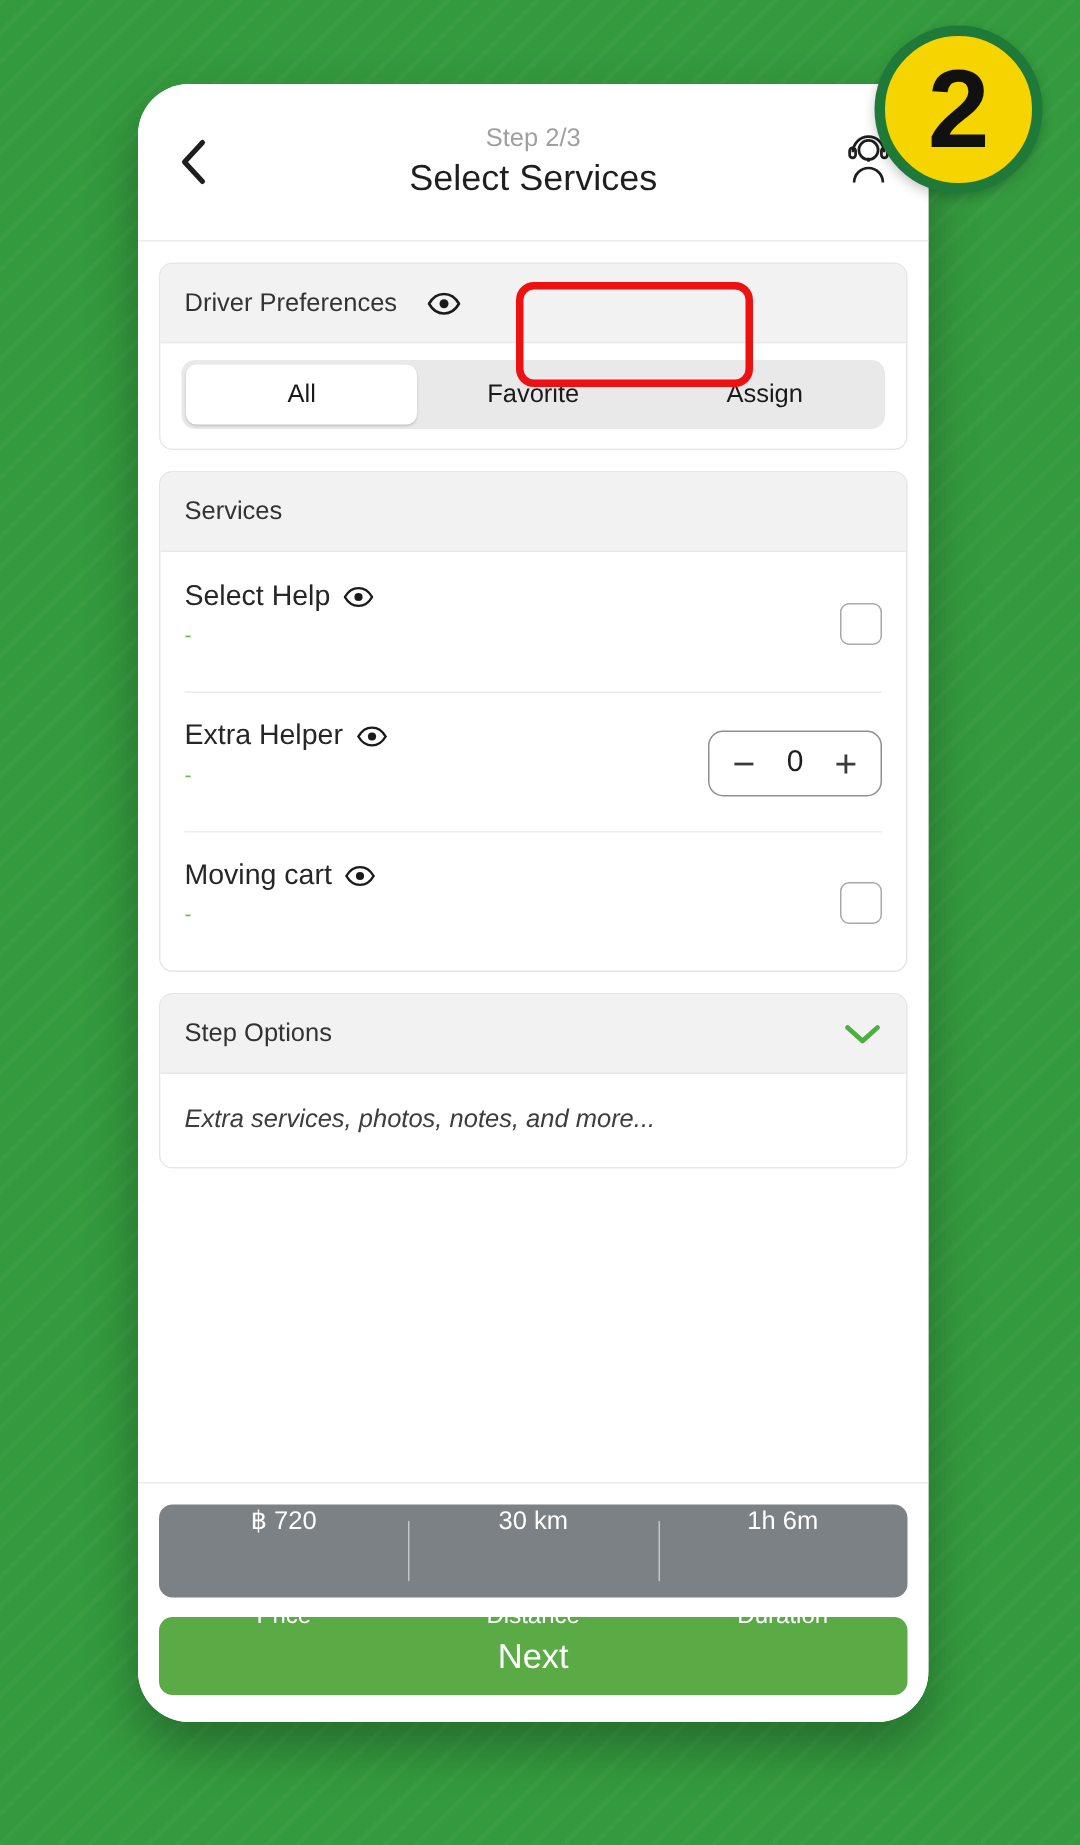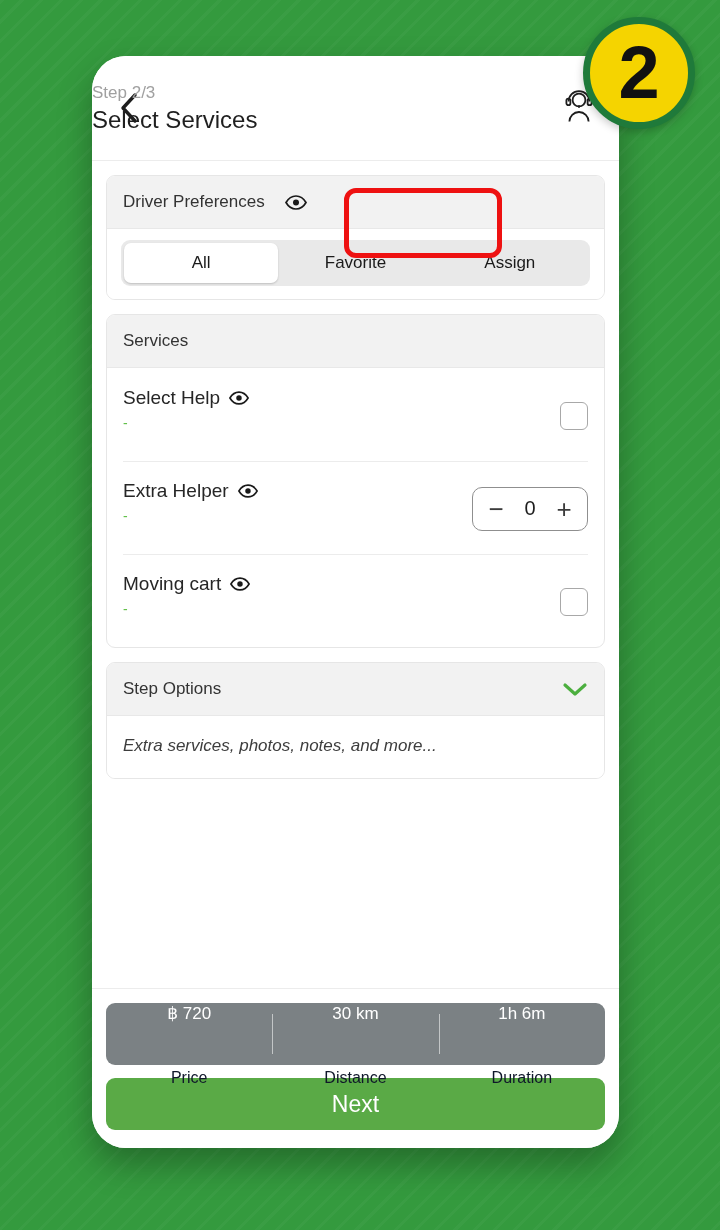--- a/index.html
+++ b/index.html
@@ -59,21 +59,21 @@
     top: 50%;
     transform: translateY(-50%);
     width: 46px; height: 46px;
     display: flex; align-items: center; justify-content: center;
   }
   .back-btn svg { display:block; }
   .header-titles {
     position: absolute;
     left: 0; right: 0; top: 50%;
     transform: translateY(-50%);
-    text-align: left;
+    text-align: center;
     pointer-events: none;
   }
   .step-label {
     font-size: 17px;
     color: #a0a0a0;
     line-height: 22px;
   }
   .screen-title {
     font-size: 24px;
     color: #1f1f1f;
@@ -272,21 +272,21 @@
     width: 1px;
     background: rgba(255,255,255,0.55);
   }
   .summary-value {
     font-size: 17px;
     color: #ffffff;
     line-height: 21px;
   }
   .summary-label {
     font-size: 16px;
-    color: #0f172a;
+    color: #ffffff;
     line-height: 20px;
     margin-top: 44px;
   }
   .next-btn {
     margin-top: 13px;
     height: 52px;
     background: #5aaa46;
     border-radius: 9px;
     display: flex;
     align-items: center;

